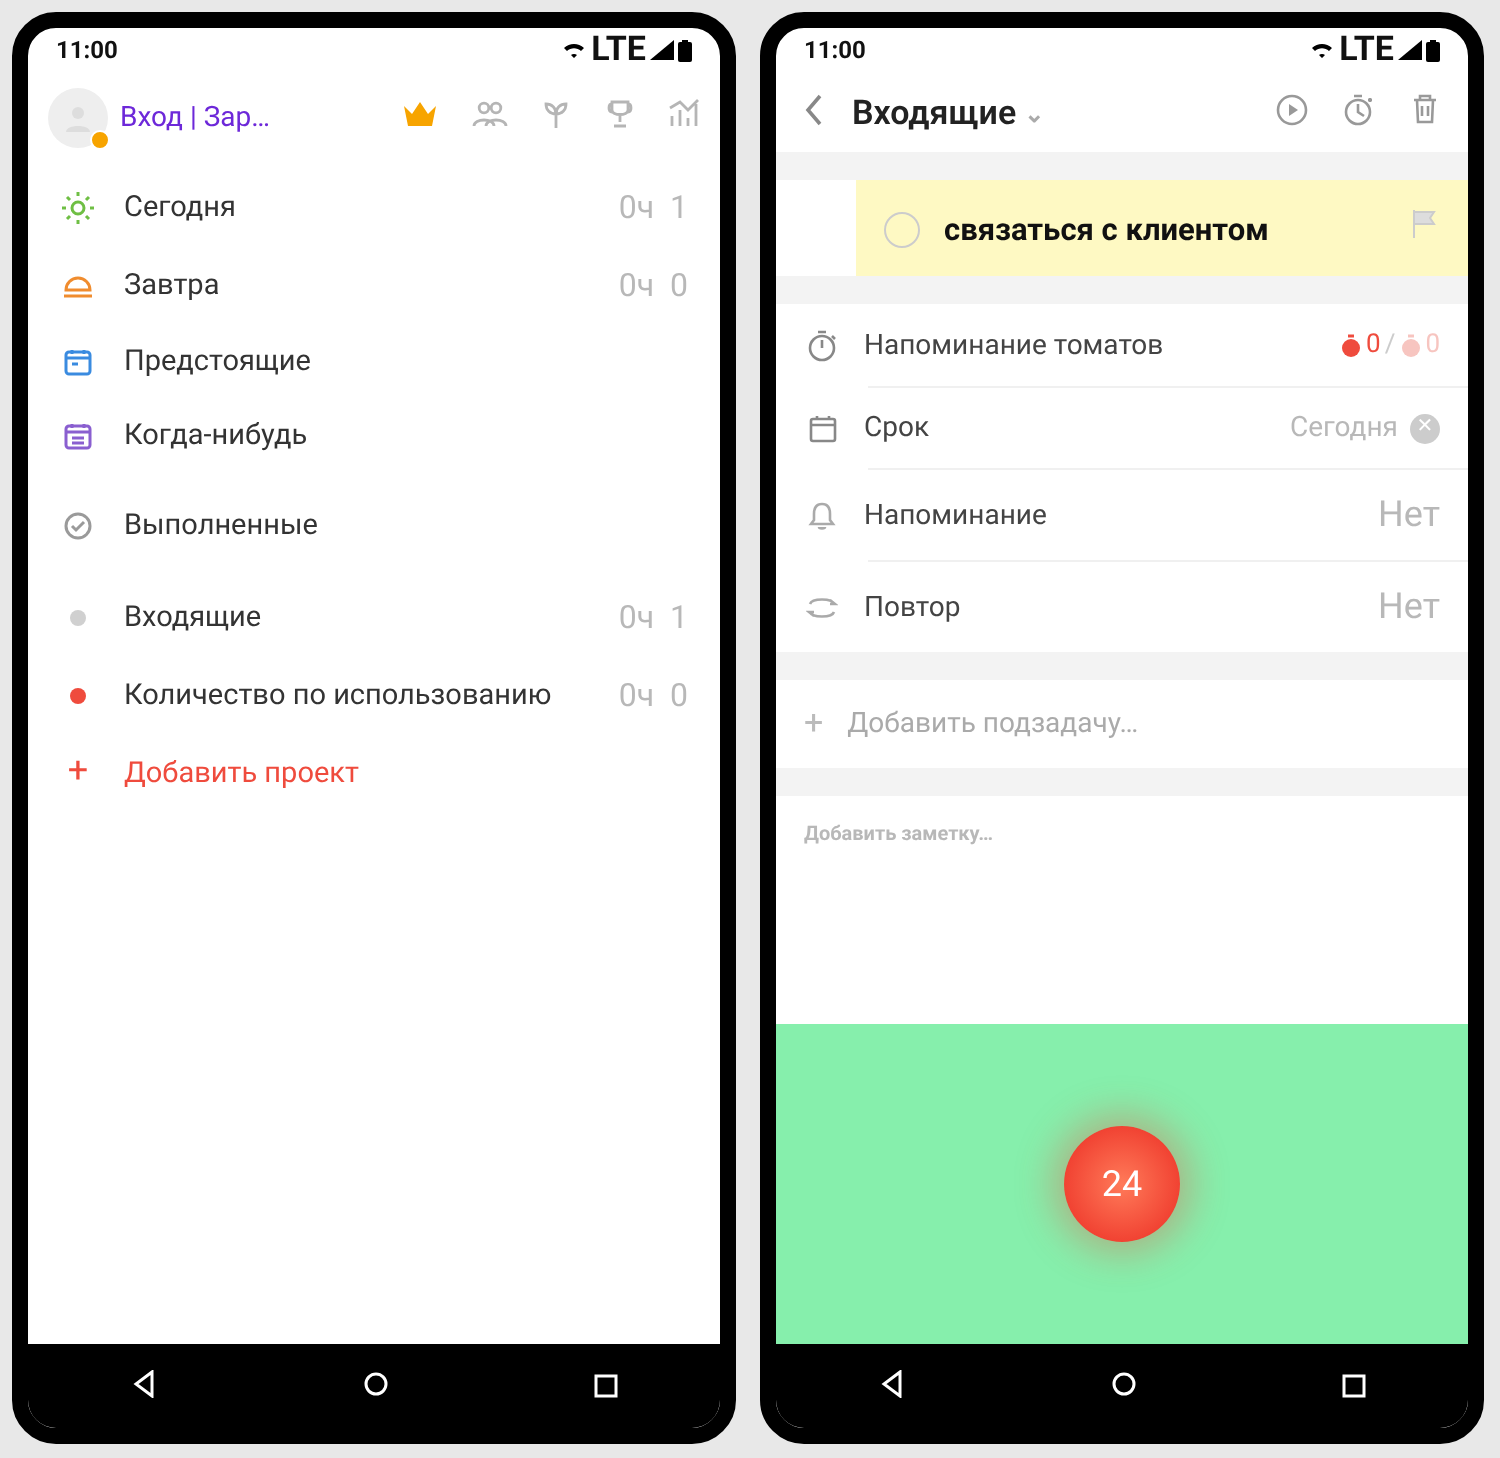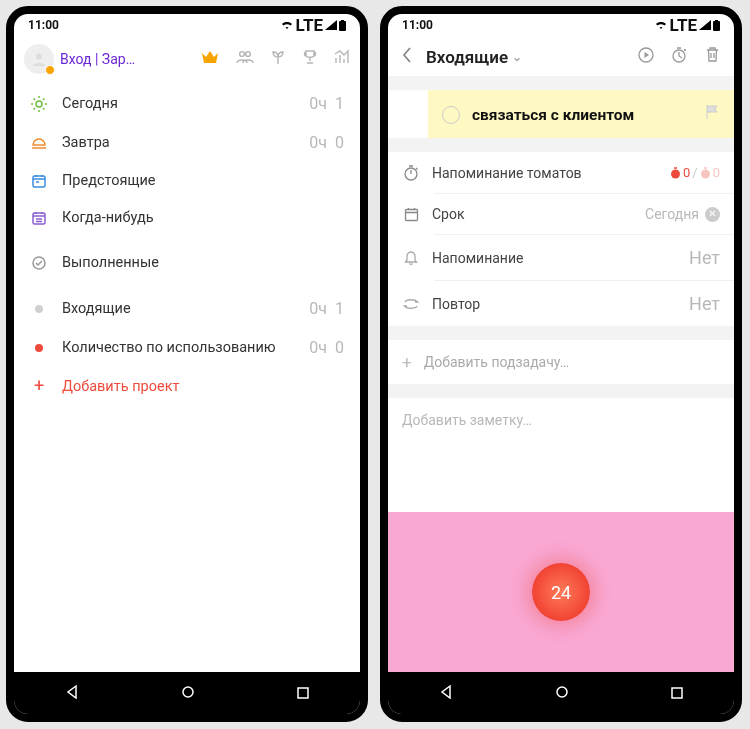--- a/index.html
+++ b/index.html
@@ -42,22 +42,22 @@
   .detail-row { display: flex; align-items: center; padding: 12px 14px; gap: 12px; font-size: 14px; color: #444; background:#fff; }
   .detail-row .d-ico { width: 18px; display: flex; justify-content: center; color: #888; }
   .detail-row .d-label { flex: 1; }
   .detail-row .d-val { color: #b8b8b8; font-size: 18px; }
   .pomo-val { display: flex; align-items: center; gap: 2px; font-size: 13px; }
   .pomo-red { color: #ef4b3d; }
   .pomo-pink { color: #f7c5c0; }
   .due-val { display: flex; align-items: center; gap: 6px; color:#b8b8b8; }
   .close-x { width: 15px; height: 15px; border-radius: 50%; background: #ccc; color: #fff; display: inline-flex; align-items: center; justify-content: center; font-size: 10px; line-height: 1; }
   .sub-row { display: flex; align-items: center; padding: 12px 14px; gap: 12px; font-size: 14px; color: #aaa; background:#fff; }
-  .note-area { padding: 14px; font-size: 14px; color: #b8b8b8; background:#fff; flex: 1 0 auto; }
-  .bottom-area { background: #f9a8d4; height: 160px; display: flex; align-items: center; justify-content: center; }
+  .note-area { padding: 14px; font-size: 10px; color: #b8b8b8; background:#fff; flex: 1 0 auto; font-weight: bold; }
+  .bottom-area { background: #86efac; height: 160px; display: flex; align-items: center; justify-content: center; }
   .timer-btn { width: 58px; height: 58px; border-radius: 50%; background: radial-gradient(circle at 50% 50%, #ff7a59 0%, #ef3b2d 80%); color: #fff; display: flex; align-items: center; justify-content: center; font-size: 18px; font-weight: 400; box-shadow: 0 0 18px 6px rgba(239,75,61,0.35); }
   .thin-sep { height:1px; background:#f0f0f0; margin-left:46px; }
 </style>
 </head>
 <body>
 
 <div class="phone">
   <div class="status-bar">
     <span>11:00</span>
     <span class="status-right">

